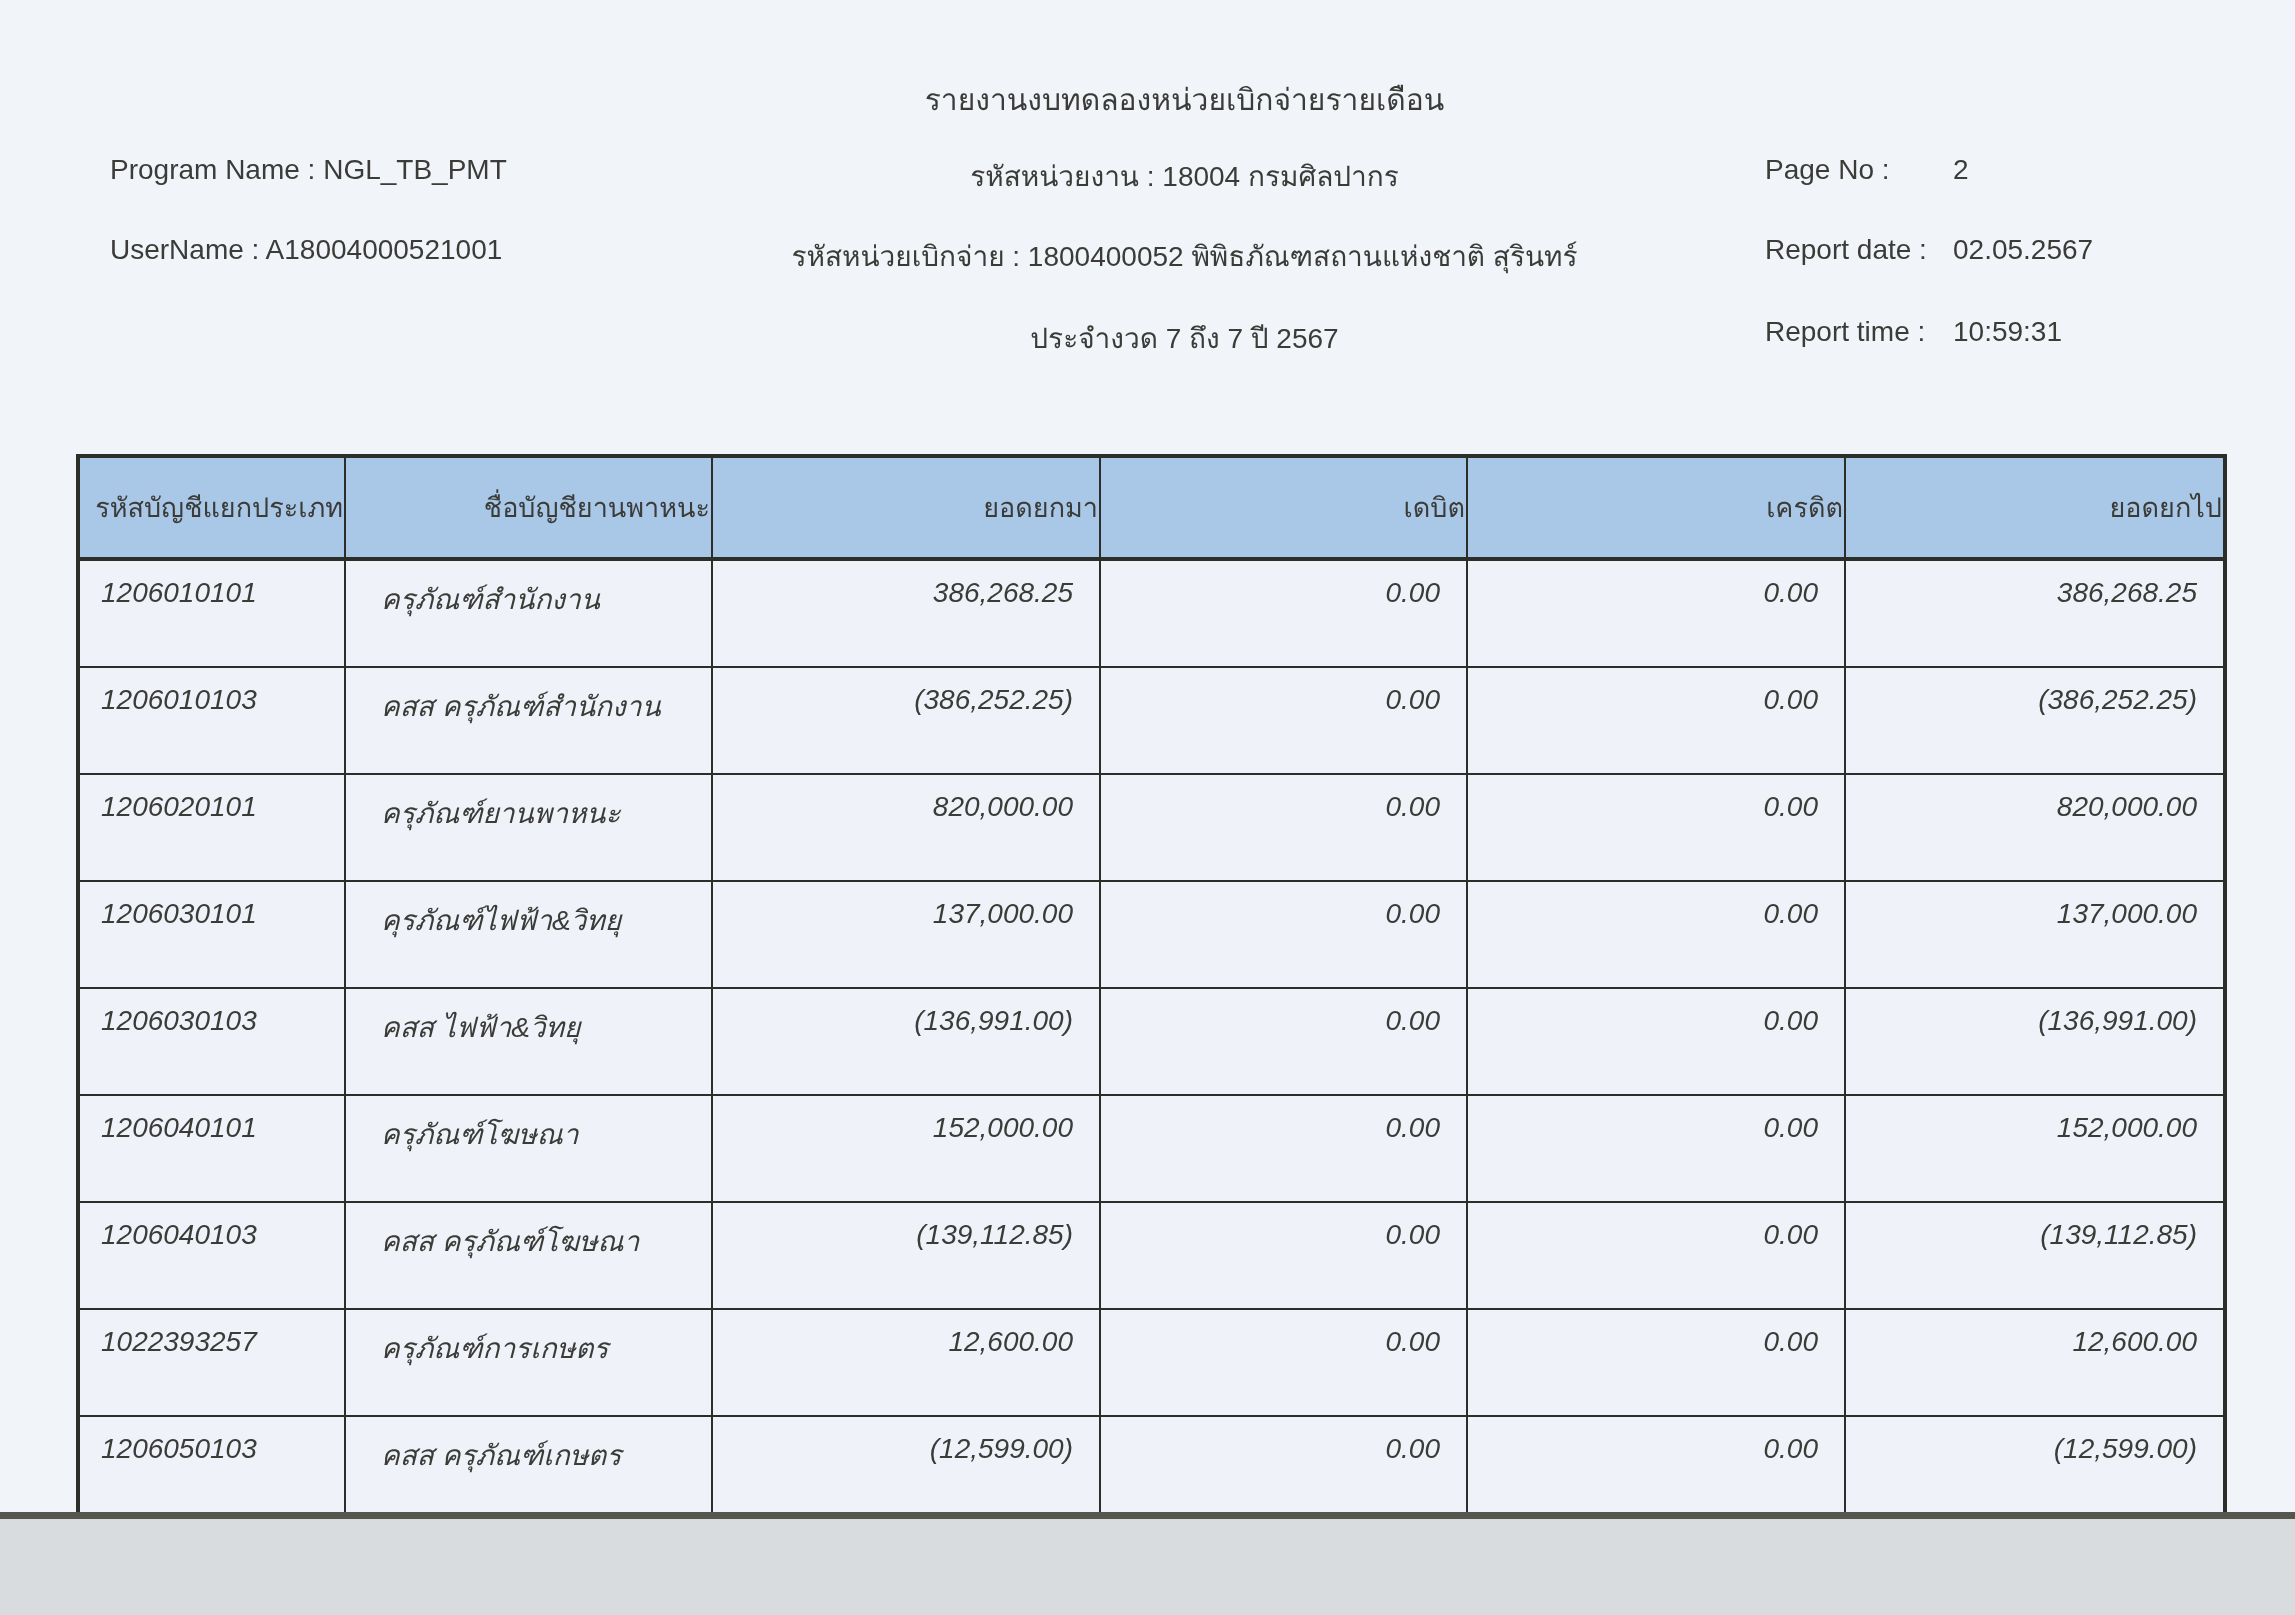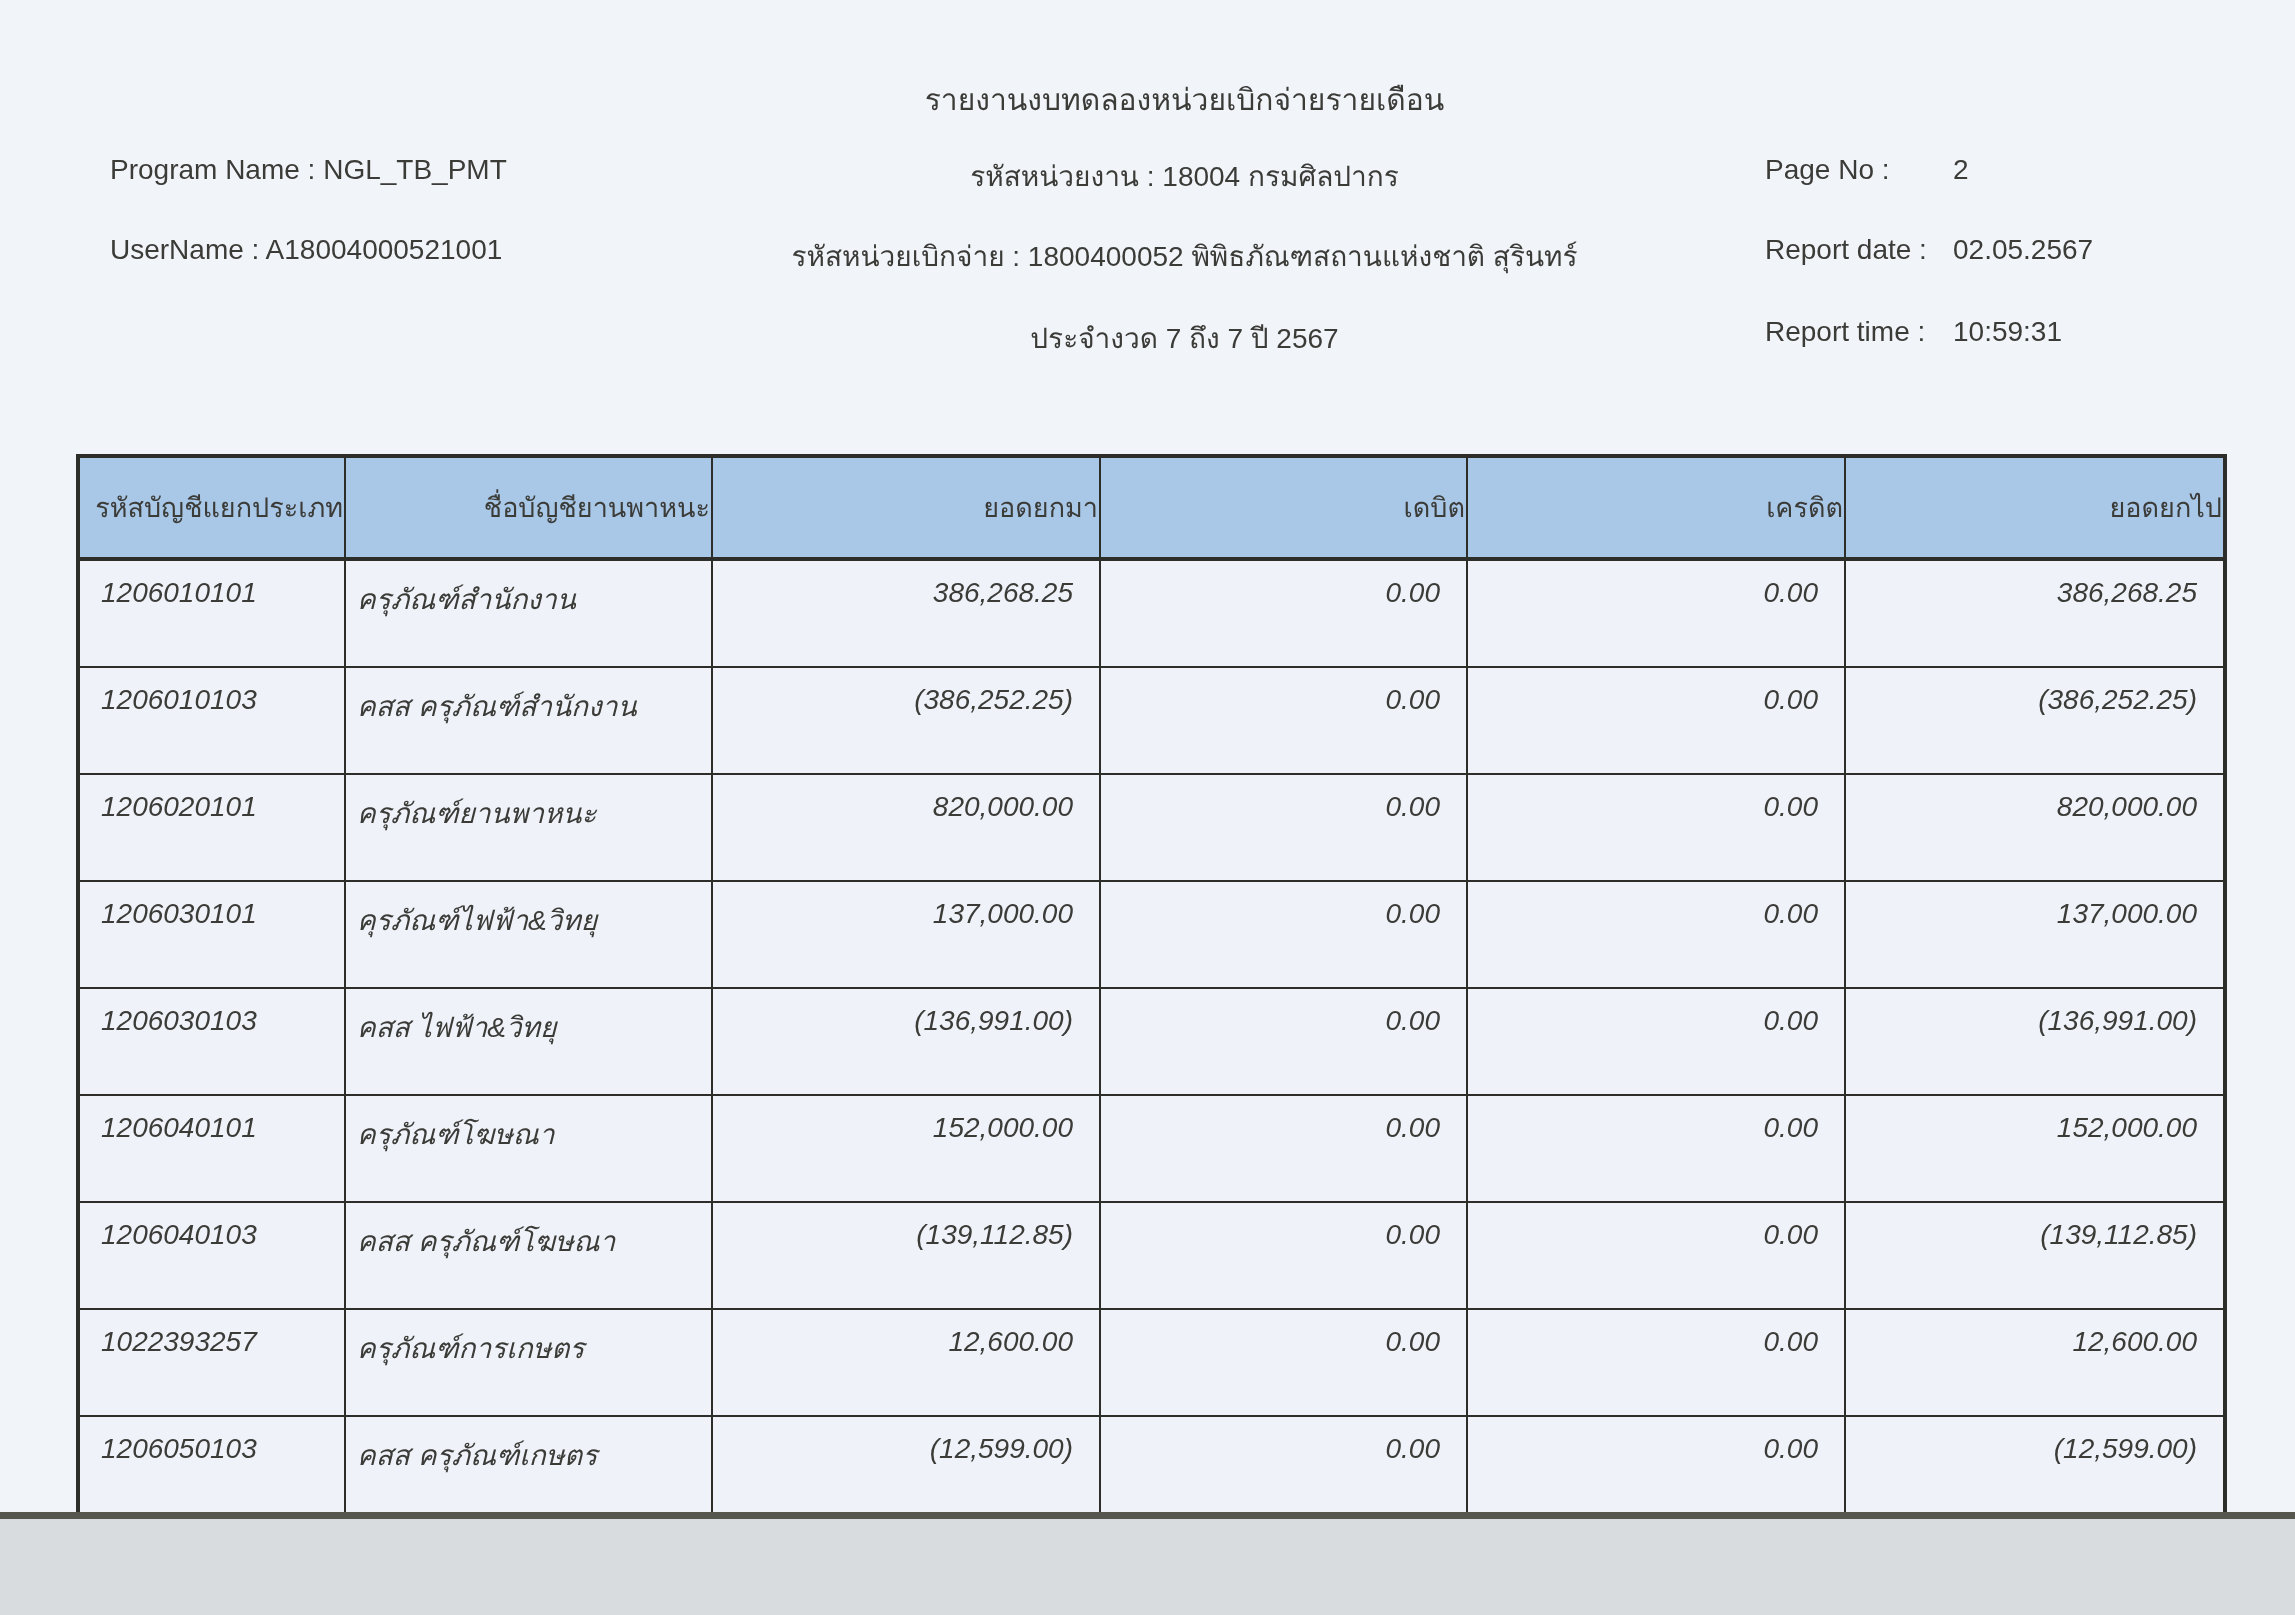--- a/index.html
+++ b/index.html
@@ -60,21 +60,21 @@
   }
   table.tb td{
     height:88px;
     font-size:28px;
     vertical-align:top;
     padding-top:16px;
     background:#eff3f9;
     font-style:italic;
   }
   td.c-code{text-align:left;padding-left:21px;}
-  td.c-name{text-align:left;padding-left:11px;}
+  td.c-name{text-align:left;padding-left:35px;}
   td.c-num{text-align:right;padding-right:26px;}
   
   .scan-edge{
     position:absolute;
     left:0;bottom:0;width:100%;height:7.2px;
     background:#55564e;
   }
 </style>
 </head>
 <body>

